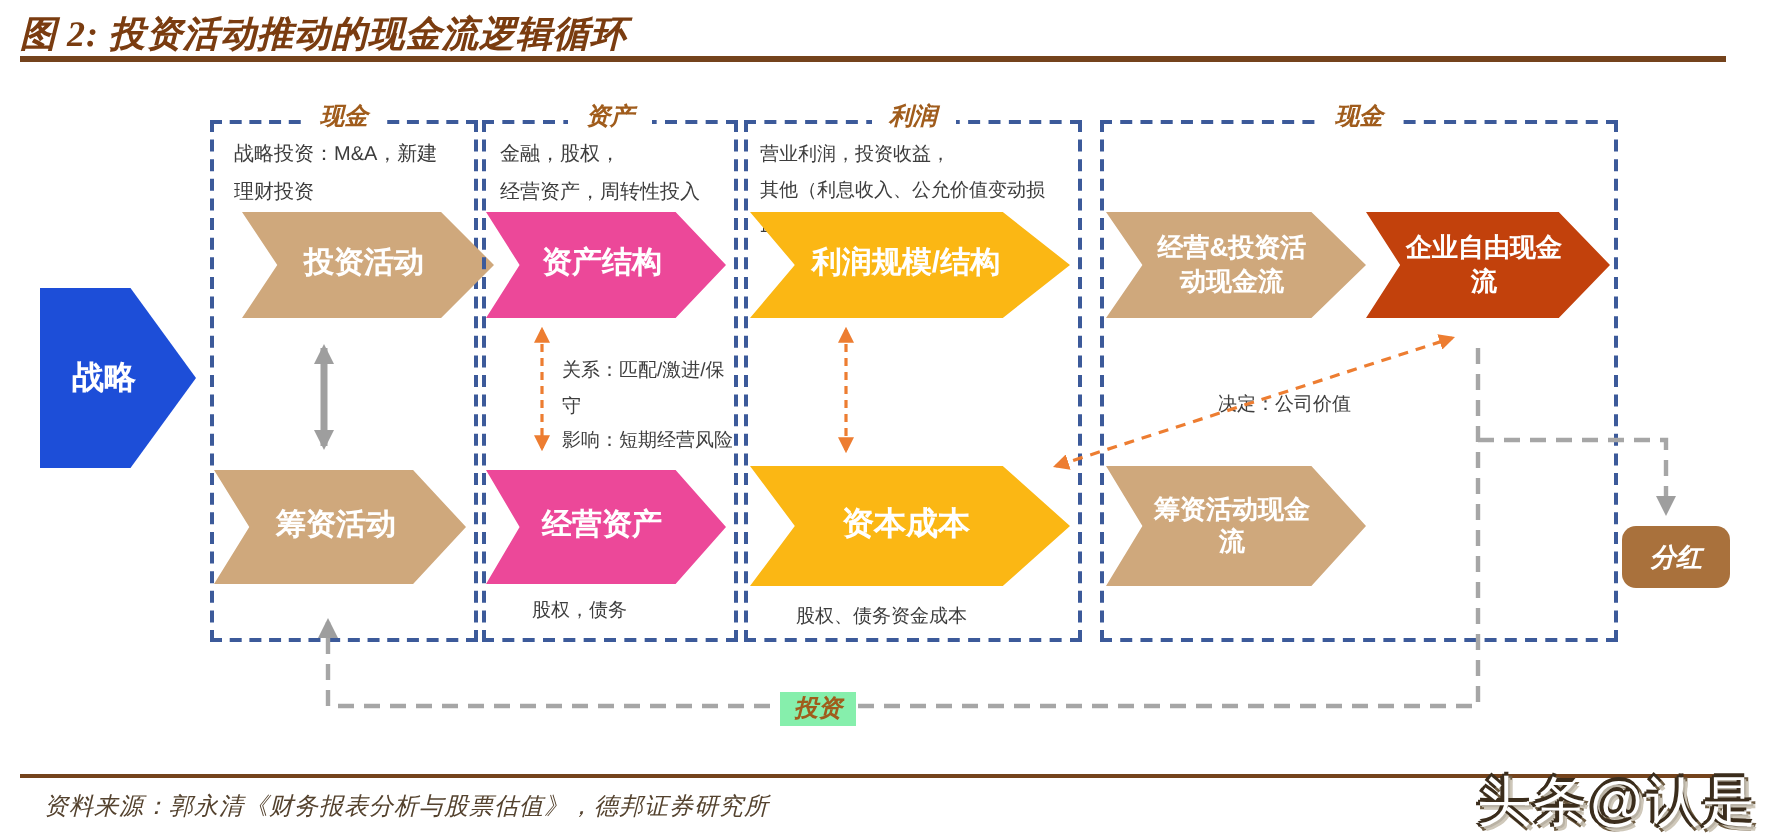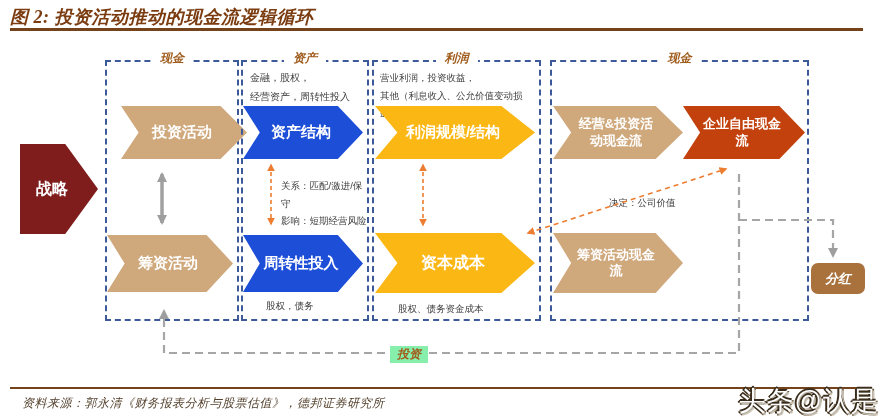--- a/index.html
+++ b/index.html
@@ -22,30 +22,30 @@
     font-family:Liberation Sans, sans-serif;
     font-weight:bold;font-style:italic;font-size:12px;color:#a05c1c;
   }
   
   .chev{
     clip-path:polygon(0 0,79% 0,100% 50%,79% 100%,0 100%,14% 50%);
     display:flex;align-items:center;justify-content:center;text-align:center;
     color:#fff;font-weight:bold;padding:0 24px 0 20px;box-sizing:border-box;line-height:1.25;
   }
   .tan{background:#cfa87c;}
-  .khaki{background:#1d4ed8;}
+  .khaki{background:#ec4899;}
   .yellow{background:#fbb714;}
   .orange{background:#c2410c;}
   .t15{font-size:15px;}
   .t16{font-size:16px;}
   .t13{font-size:13px;}
   
   .strategy{
     clip-path:polygon(0 0,58% 0,100% 50%,58% 100%,0 100%);
-    background:#7f1d1d;display:flex;align-items:center;justify-content:center;
+    background:#1d4ed8;display:flex;align-items:center;justify-content:center;
     color:#fff;font-weight:bold;font-size:16px;padding-right:14px;box-sizing:border-box;
   }
   
   .note{font-size:10px;color:#3d3d3d;white-space:pre-line;line-height:1.9;}
   .note-sm{font-size:9.5px;color:#3d3d3d;white-space:pre-line;line-height:1.85;}
   
   .dividend{
     background:#a9713c;border-radius:7px;color:#fff;font-weight:bold;font-style:italic;
     font-size:13px;display:flex;align-items:center;justify-content:center;
   }
@@ -73,39 +73,41 @@
   <div class="abs fig-title">图 2: 投资活动推动的现金流逻辑循环</div>
   <div class="abs rule" style="left:10px;top:28px;width:853px;"></div>
 
   <div class="abs strategy" style="left:20px;top:144px;width:78px;height:90px;">
     <span>战略</span>
   </div>
 
   <div class="abs col" style="left:105px;top:60px;width:130px;height:257px;">
     <div class="col-header">现金</div>
   </div>
+  <div class="abs note" style="left:117px;top:68px;width:114px;">战略投资：M&amp;A，新建
+理财投资</div>
   <div class="abs chev tan t15" style="left:121px;top:106px;width:126px;height:53px;">
     <span>投资活动</span>
   </div>
   <div class="abs chev tan t15" style="left:107px;top:235px;width:126px;height:57px;">
     <span>筹资活动</span>
   </div>
 
   <div class="abs col" style="left:241px;top:60px;width:124px;height:257px;">
     <div class="col-header">资产</div>
   </div>
   <div class="abs note" style="left:250px;top:68px;width:118px;">金融，股权，
 经营资产，周转性投入</div>
   <div class="abs chev khaki t15" style="left:243px;top:106px;width:120px;height:53px;">
     <span>资产结构</span>
   </div>
   <div class="abs note-sm" style="left:281px;top:177px;width:90px;">关系：匹配/激进/保守
 影响：短期经营风险</div>
   <div class="abs chev khaki t15" style="left:243px;top:235px;width:120px;height:57px;">
-    <span>周转性投入</span>
+    <span>经营资产</span>
   </div>
   <div class="abs note-sm" style="left:266px;top:297px;">股权，债务</div>
 
   <div class="abs col" style="left:372px;top:60px;width:165px;height:257px;">
     <div class="col-header">利润</div>
   </div>
   <div class="abs note-sm" style="left:380px;top:69px;width:158px;">营业利润，投资收益，
 其他（利息收入、公允价值变动损益）</div>
   <div class="abs chev yellow t15" style="left:375px;top:106px;width:160px;height:53px;">
     <span>利润规模/结构</span>

